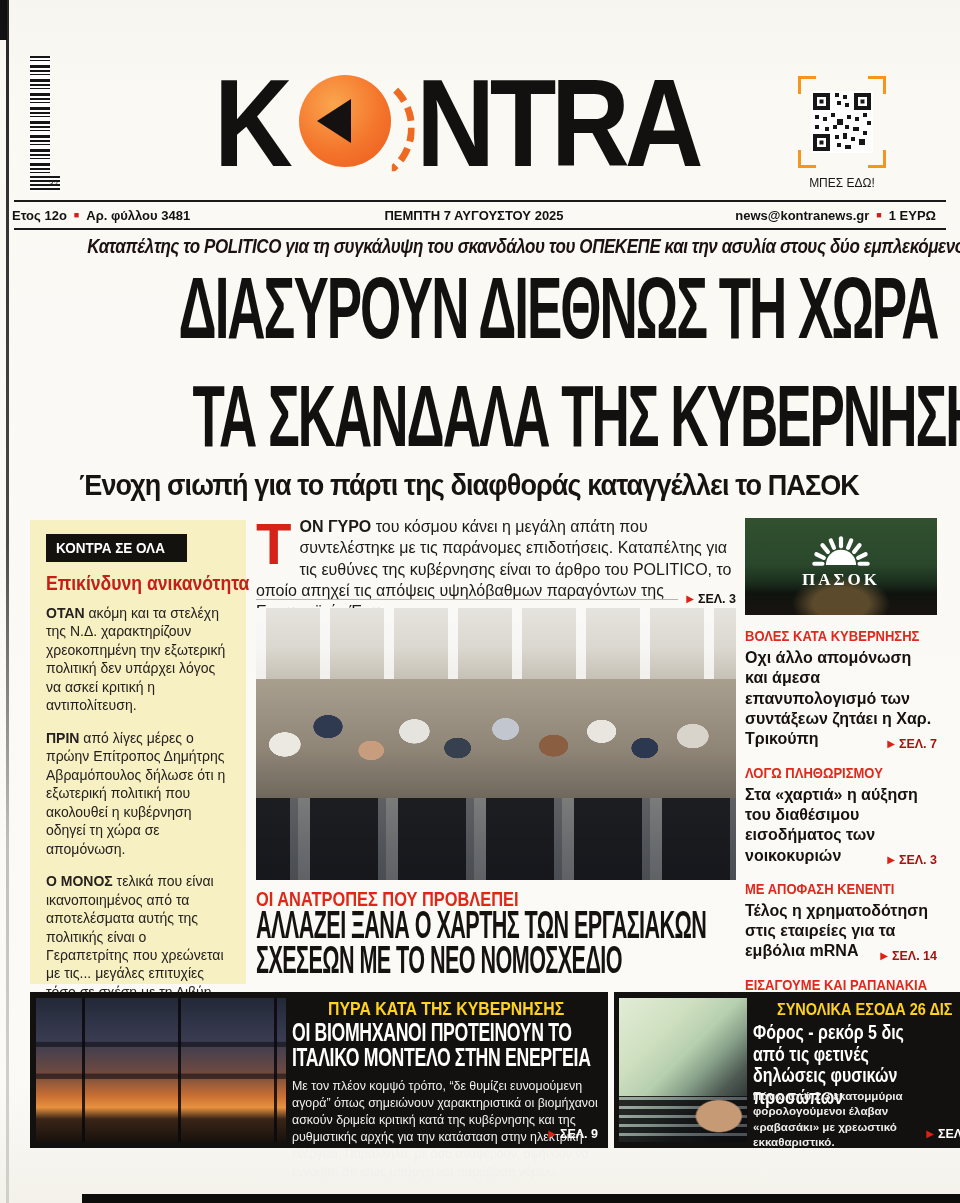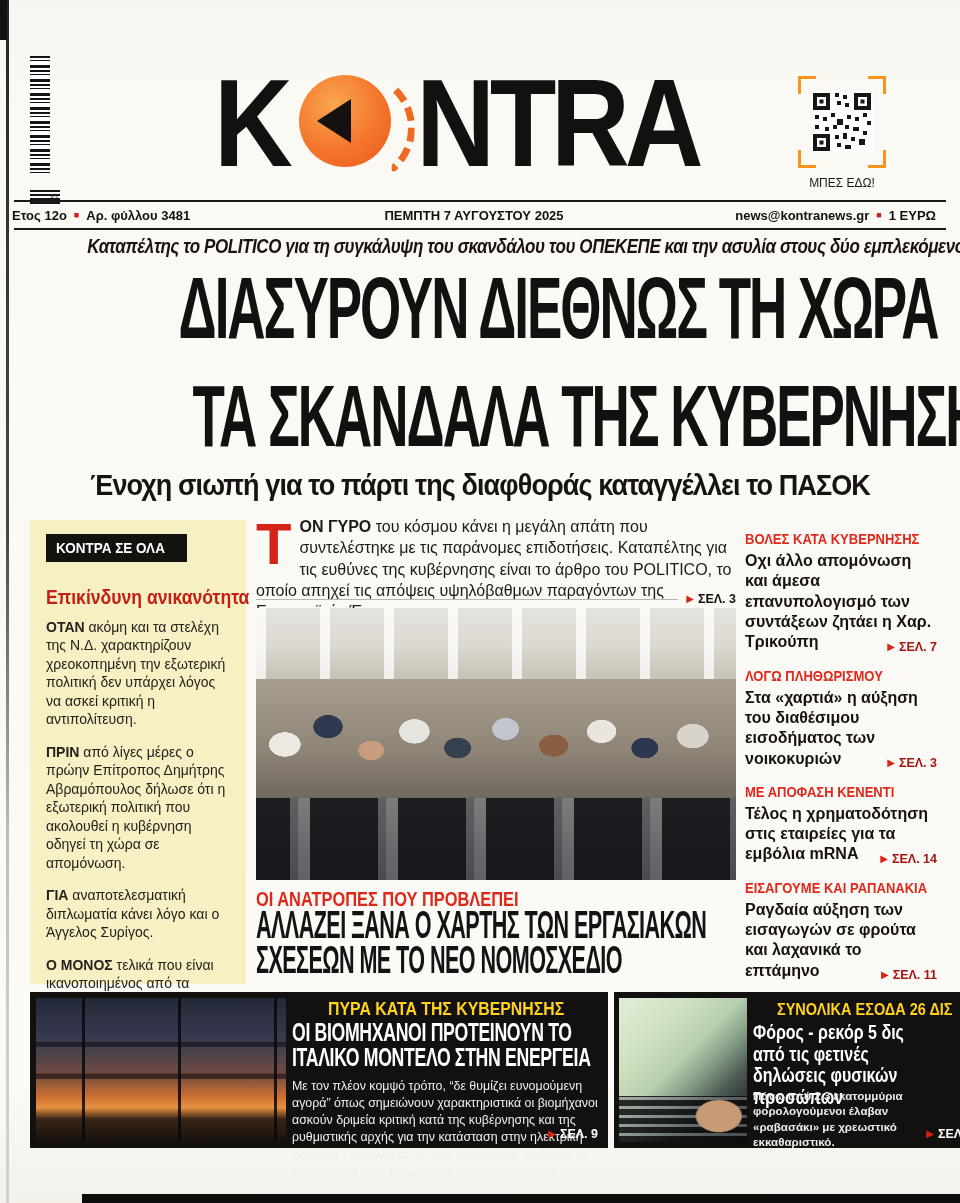--- a/index.html
+++ b/index.html
@@ -12,21 +12,21 @@
   .edge-bottom{position:absolute;left:82px;right:0;bottom:0;height:9px;background:#0d0d0c;}
   .edge-corner{position:absolute;left:0;top:0;width:7px;height:40px;background:#111;}
 
   
   .barcode{position:absolute;left:16px;top:56px;width:36px;height:140px;}
   .bc-num{position:absolute;left:-44px;top:58px;width:130px;transform:rotate(-90deg);transform-origin:center;
           font-size:9px;letter-spacing:1px;color:#222;text-align:center;}
   .bc-bars{position:absolute;left:14px;top:0;width:20px;height:118px;
      background:repeating-linear-gradient(180deg,#151515 0 2px,#fdfdfd 2px 4px,#151515 4px 5px,#fdfdfd 5px 9px,#151515 9px 12px,#fdfdfd 12px 14px);}
   .bc-small{position:absolute;left:14px;top:120px;width:30px;font-size:8px;color:#222;
-     background:repeating-linear-gradient(180deg,#161616 0 2px,#fbfbfb 2px 4px);height:16px;line-height:16px;text-align:right;padding-right:2px;box-sizing:border-box;margin-top:14px;}
+     background:repeating-linear-gradient(180deg,#161616 0 2px,#fbfbfb 2px 4px);height:16px;line-height:16px;text-align:right;padding-right:2px;box-sizing:border-box;}
 
   .logo{position:absolute;left:168px;top:70px;width:590px;height:106px;display:flex;align-items:center;justify-content:center;}
   .lg-k{font-weight:900;font-size:124px;line-height:1;letter-spacing:-6px;color:#131010;
         display:inline-block;transform:scaleX(.88);transform-origin:center;}
   .lg-o{position:relative;display:inline-block;width:96px;height:96px;margin:0 2px 0 6px;}
   .lg-disc{position:absolute;left:0;top:0;width:92px;height:92px;border-radius:50%;
         background:radial-gradient(circle at 38% 32%,#faa64e 0%,#f4752c 55%,#ea5a1d 100%);}
   .lg-tri{position:absolute;left:18px;top:24px;width:0;height:0;
         border-top:22px solid transparent;border-bottom:22px solid transparent;border-right:34px solid #151110;}
   .lg-dash{position:absolute;left:2px;top:-4px;width:100px;height:100px;border-radius:50%;
@@ -51,31 +51,31 @@
 
   
   .kicker{position:absolute;left:0;right:0;top:235px;text-align:center;}
   .kicker>span{display:inline-block;white-space:nowrap;font-weight:700;font-style:italic;font-size:20px;
        letter-spacing:-.5px;color:#1d1212;transform:scaleX(.85);transform-origin:center;}
   .h1line{position:absolute;left:0;right:0;text-align:center;}
   .h1a{top:262px;}
   .h1b{top:370px;}
   .h1line>span{display:inline-block;white-space:nowrap;font-weight:900;font-size:78px;line-height:1.18;
        letter-spacing:-3px;color:#131010;transform:scale(.68,1.12);transform-origin:center;}
-  .subhead{position:absolute;left:0;right:0;top:468px;text-align:center;}
+  .subhead{position:absolute;left:0;right:0;top:468px;text-align:left;padding-left:36px;}
   .subhead>span{display:inline-block;white-space:nowrap;font-weight:900;font-size:30px;
        letter-spacing:-1px;color:#171312;transform:scaleX(.9);transform-origin:center;}
 
   
   .opinion{position:absolute;left:30px;top:520px;width:216px;height:464px;background:#f6f0c3;
        padding:14px 14px 0 16px;box-sizing:border-box;}
   .op-brand{display:inline-block;background:#14120f;color:#fff;font-weight:900;font-size:15px;
        padding:5px 10px 6px;letter-spacing:0;}
   .op-brand>span{display:inline-block;transform:scaleX(.9);transform-origin:left;white-space:nowrap;}
-  .op-title{margin-top:24px;color:#c32017;font-weight:900;font-size:20px;}
+  .op-title{margin-top:10px;color:#c32017;font-weight:900;font-size:20px;}
   .op-title>span{display:inline-block;transform:scaleX(.88);transform-origin:left;white-space:nowrap;}
   .op-p{margin-top:9px;font-size:14px;line-height:1.32;color:#26211e;}
   .op-p b{font-weight:700;}
 
   
   .intro{position:absolute;left:256px;top:516px;width:480px;height:90px;font-size:16px;line-height:1.33;color:#1e1a18;}
   .dropcap{float:left;color:#d6231a;font-weight:900;font-size:58px;line-height:.82;margin:4px 8px 0 0;}
   .intro b{font-weight:700;}
   .intro-foot{position:absolute;left:256px;top:592px;width:480px;display:flex;align-items:center;gap:8px;}
   .intro-foot .hl{flex:1;height:1px;background:#b9b5ae;}
@@ -249,21 +249,20 @@
   <div class="kicker"><span>Καταπέλτης το POLITICO για τη συγκάλυψη του σκανδάλου του ΟΠΕΚΕΠΕ και την ασυλία στους δύο εμπλεκόμενους υπουργούς</span></div>
   <div class="h1line h1a"><span>ΔΙΑΣΥΡΟΥΝ ΔΙΕΘΝΩΣ ΤΗ ΧΩΡΑ</span></div>
   <div class="h1line h1b"><span>ΤΑ ΣΚΑΝΔΑΛΑ ΤΗΣ ΚΥΒΕΡΝΗΣΗΣ</span></div>
   <div class="subhead"><span>Ένοχη σιωπή για το πάρτι της διαφθοράς καταγγέλλει το ΠΑΣΟΚ</span></div>
 
   <div class="opinion">
     <div class="op-brand"><span>ΚΟΝΤΡΑ ΣΕ ΟΛΑ</span></div>
     <div class="op-title"><span>Επικίνδυνη ανικανότητα</span></div>
     <p class="op-p"><b>ΟΤΑΝ</b><span> ακόμη και τα στελέχη της Ν.Δ. χαρακτηρίζουν χρεοκοπημένη την εξωτερική πολιτική δεν υπάρχει λόγος να ασκεί κριτική η αντιπολίτευση.</span></p>
     <p class="op-p"><b>ΠΡΙΝ</b><span> από λίγες μέρες ο πρώην Επίτροπος Δημήτρης Αβραμόπουλος δήλωσε ότι η εξωτερική πολιτική που ακολουθεί η κυβέρνηση οδηγεί τη χώρα σε απομόνωση.</span></p>
-    <p class="op-p"><b>ΓΙΑ</b><span> αναποτελεσματική διπλωματία κάνει λόγο και ο Άγγελος Συρίγος.</span></p>
     <p class="op-p"><b>Ο ΜΟΝΟΣ</b><span> τελικά που είναι ικανοποιημένος από τα αποτελέσματα αυτής της πολιτικής είναι ο Γεραπετρίτης που χρεώνεται με τις... μεγάλες επιτυχίες τόσο σε σχέση με τη Λιβύη όσο και με την Τουρκία.</span></p>
   </div>
 
   <div class="intro">
     <span class="dropcap">Τ</span>
     <b>ΟΝ ΓΥΡΟ</b><span> του κόσμου κάνει η μεγάλη απάτη που συντελέστηκε με τις παράνομες επιδοτήσεις. Καταπέλτης για τις ευθύνες της κυβέρνησης είναι το άρθρο του POLITICO, το οποίο απηχεί τις απόψεις υψηλόβαθμων παραγόντων της Ευρωπαϊκής Ένωσης.</span>
   </div>
   <div class="intro-foot">
     <div class="hl"></div>
     <span class="pref">
@@ -277,20 +276,37 @@
     <div class="nr-mid"></div>
     <div class="nr-desks"></div>
   </div>
 
   <div class="sec-kicker"><span>ΟΙ ΑΝΑΤΡΟΠΕΣ ΠΟΥ ΠΡΟΒΛΕΠΕΙ</span></div>
   <div class="sec-head">
       <span>ΑΛΛΑΖΕΙ ΞΑΝΑ Ο ΧΑΡΤΗΣ ΤΩΝ ΕΡΓΑΣΙΑΚΩΝ ΣΧΕΣΕΩΝ ΜΕ ΤΟ ΝΕΟ ΝΟΜΟΣΧΕΔΙΟ</span>
     </div>
 
   <div class="sidebar">
+    <div class="photo-pasok">
+      <svg class="pasok-svg" width="120" height="58" viewBox="0 0 100 50">
+        <g stroke="#fff" stroke-width="3.6" stroke-linecap="round">
+          <line x1="66" y1="36" x2="73" y2="36"></line>
+            <line x1="64.8" y1="30.9" x2="71.2" y2="27.8"></line>
+          <line x1="61.3" y1="25.7" x2="66" y2="20"></line>
+            <line x1="56.1" y1="22.2" x2="58.8" y2="15.8"></line>
+          <line x1="50" y1="21" x2="50" y2="14"></line>
+            <line x1="43.9" y1="22.2" x2="41.2" y2="15.8"></line>
+          <line x1="38.7" y1="25.7" x2="34" y2="20"></line>
+            <line x1="35.2" y1="30.9" x2="28.8" y2="27.8"></line>
+          <line x1="34" y1="36" x2="27" y2="36"></line>
+        </g>
+        <path d="M37 37 a13 13 0 0 1 26 0 Z" fill="#fff"></path>
+      </svg>
+      <div class="pasok-text">ΠΑΣΟΚ</div>
+    </div>
 
     <div class="brief">
       <div class="brief-h"><span>ΒΟΛΕΣ ΚΑΤΑ ΚΥΒΕΡΝΗΣΗΣ</span></div>
       <div class="brief-t">Οχι άλλο απομόνωση και άμεσα επανυπολογισμό των συντάξεων ζητάει η Χαρ. Τρικούπη</div>
       <span class="pref red">
           <span class="arrow">▶</span>
           <span>ΣΕΛ. 7</span>
         </span>
     </div>
     <div class="brief">

